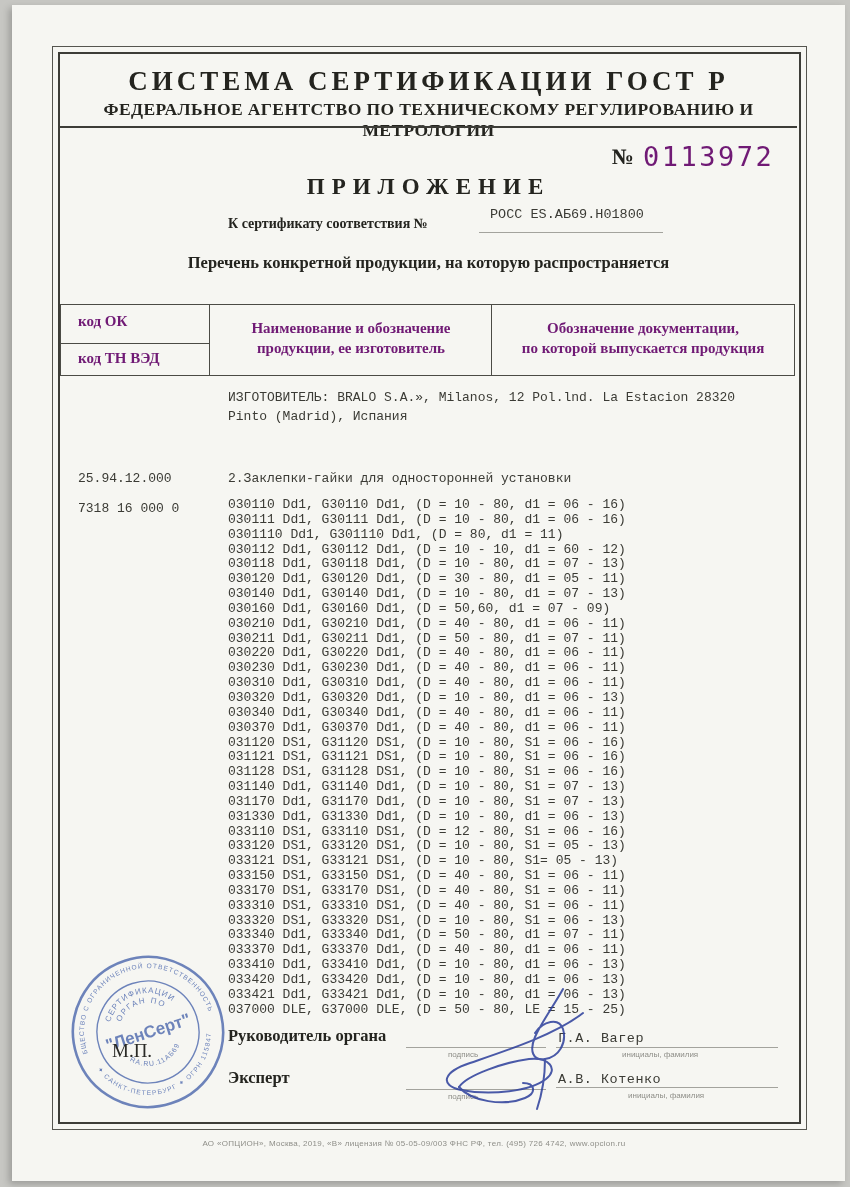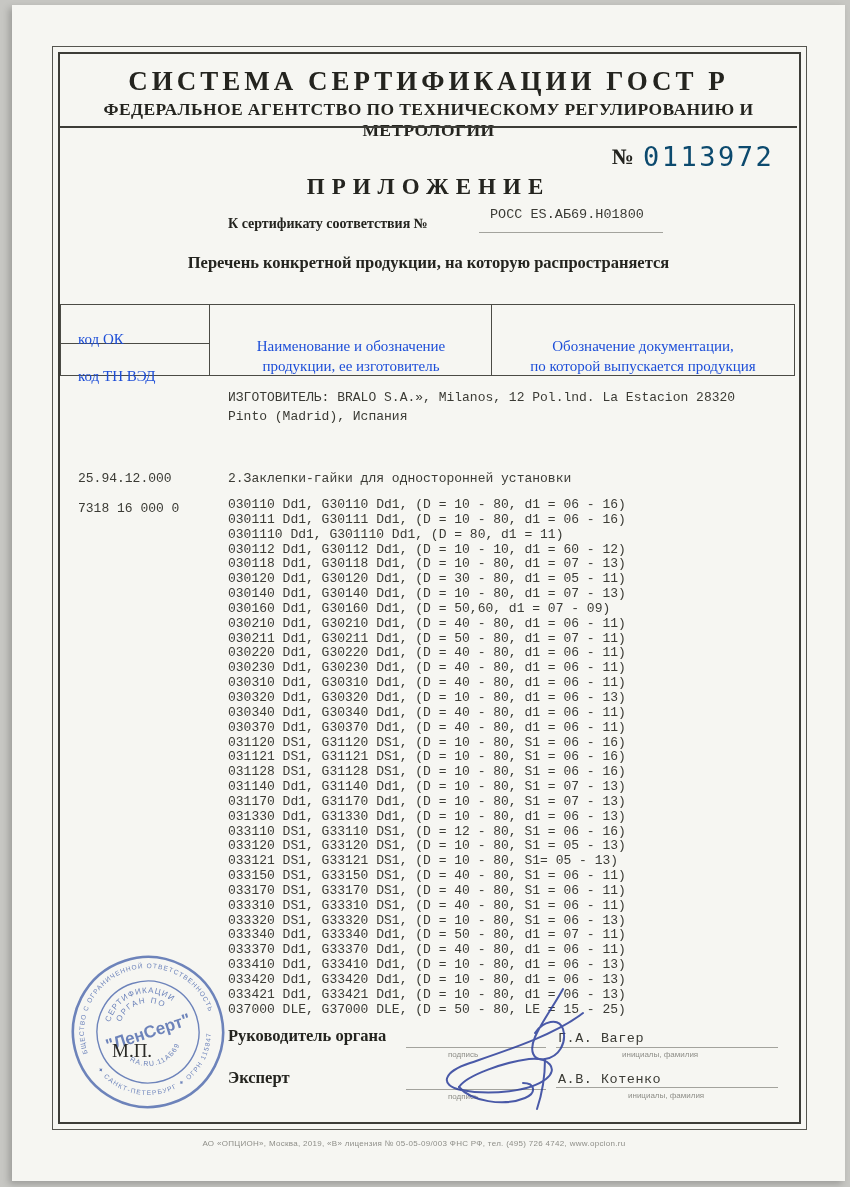--- a/index.html
+++ b/index.html
@@ -12,32 +12,32 @@
   .frame-inner{left:58px;top:52px;width:739px;height:1068px;border:2px solid #3d3d38;}
   .serifb{font-family:"Liberation Serif",serif;font-weight:bold;color:#24241f;}
   .mono{font-family:"Liberation Mono","DejaVu Sans Mono",monospace;color:#3b3b35;}
   .cap{font-family:"Liberation Sans",sans-serif;color:#8e8e88;}
   .hline{border-top:1px solid #a3a39d;height:0;}
   .h1{left:60px;top:66px;width:737px;text-align:center;font-size:27px;letter-spacing:4px;}
   .h2{left:60px;top:99px;width:737px;text-align:center;font-size:17.5px;letter-spacing:.4px;}
   .hsep{left:60px;top:126px;width:737px;border-top:2px solid #3d3d38;height:0;}
   .no-sign{left:612px;top:144px;font-size:22px;}
   .no-num{left:643px;top:141px;font-family:"DejaVu Sans Mono",monospace;font-size:27px;
-          letter-spacing:2.5px;color:#0c4a6e;}
+          letter-spacing:2.5px;color:#701a75;}
   .title{left:60px;top:174px;width:737px;text-align:center;font-size:23px;letter-spacing:7px;}
   .certlbl{left:228px;top:216px;font-size:14px;}
   .certval{left:490px;top:207px;font-size:13.5px;}
   .certline{left:479px;top:232px;width:184px;}
   .sub1{left:60px;top:253px;width:737px;text-align:center;font-size:16.5px;}
   .sub2{left:60px;top:275px;width:737px;text-align:center;font-size:16.5px;}
   .tbl{left:60px;top:304px;width:733px;height:70px;border:1.5px solid #4b4b45;}
   .tbl .vline{position:absolute;top:0;bottom:0;border-left:1.5px solid #4b4b45;}
   .tbl .split{position:absolute;left:0;top:38px;width:148px;border-top:1.5px solid #4b4b45;}
   .tbl .cell{position:absolute;font-size:15px;}
-  .thdr{font-family:"Liberation Serif",serif;font-weight:normal;color:#1d4ed8;margin-top:18px;}
+  .thdr{font-family:"Liberation Serif",serif;font-weight:bold;color:#701a75;}
   .mfr{font-size:13px;line-height:19px;white-space:pre;}
   .plist{left:228px;top:498px;font-size:13px;line-height:14.85px;white-space:pre;}
   .rolelbl{font-size:16.5px;}
   .namev{font-size:13.5px;letter-spacing:.5px;text-align:center;}
   .footer{left:0;top:1139px;width:828px;text-align:center;font-size:8px;letter-spacing:.3px;}
   svg text{font-family:"Liberation Sans",sans-serif;}
 </style>
 </head>
 <body>
 

